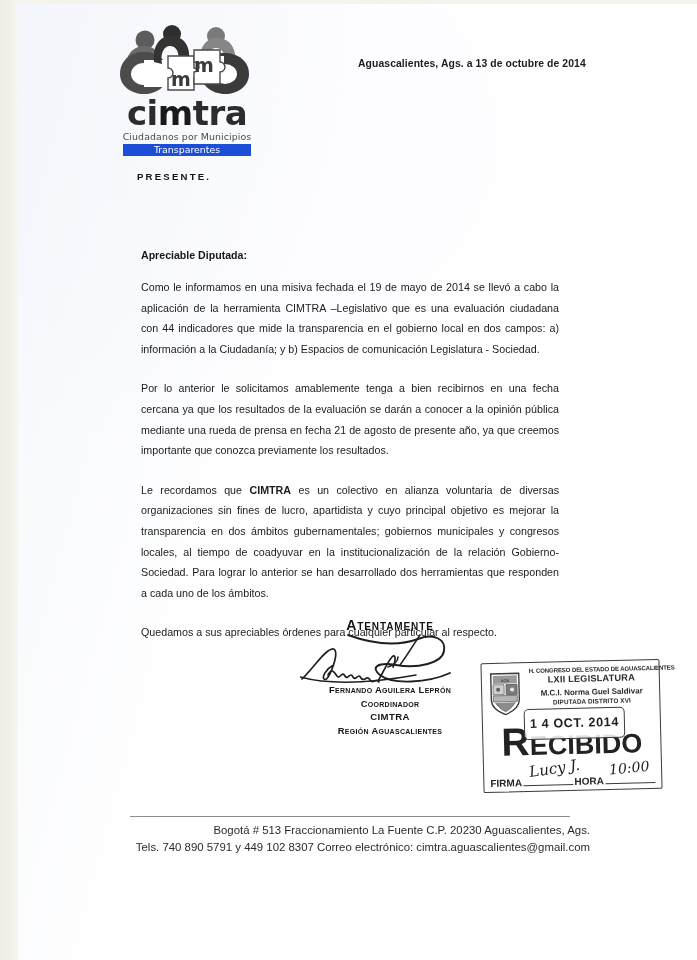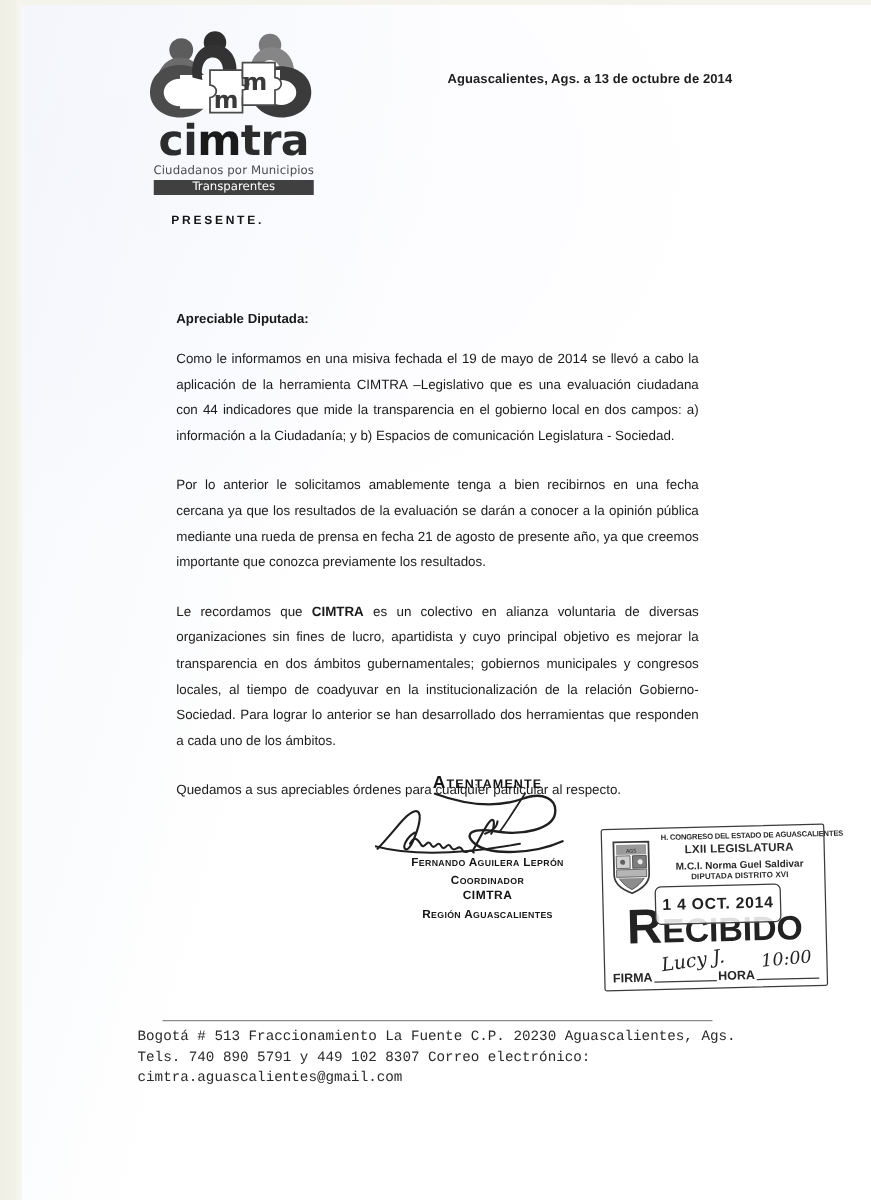--- a/index.html
+++ b/index.html
@@ -79,21 +79,21 @@
     font-size: 9.4px;
     color: #4b4b4b;
     letter-spacing: .1px;
     margin-top: 2px;
     line-height: 1.15;
   }
   .logo-tag2 {
     font-family: "DejaVu Sans", sans-serif;
     font-size: 9.4px;
     color: #ffffff;
-    background: #404040;
+    background: #1d4ed8;
     display: block;
     width: 128px;
     margin: 1px auto 0 auto;
     line-height: 1.25;
   }
 
   
   .date-line {
     position: absolute;
     left: 358px;
@@ -344,22 +344,22 @@
     top: 816px;
     width: 440px;
     height: 1px;
     background: #8d8d8d;
   }
   .footer {
     position: absolute;
     left: 110px;
     top: 822px;
     width: 480px;
-    text-align: left;
-    font-family: Liberation Mono, monospace;
+    text-align: right;
+    font-family: Liberation Sans, sans-serif;
     font-size: 11.4px;
     color: #2a2a2a;
     line-height: 16.5px;
   }
 </style>
 </head>
 <body>
 
 <div class="page">
 

